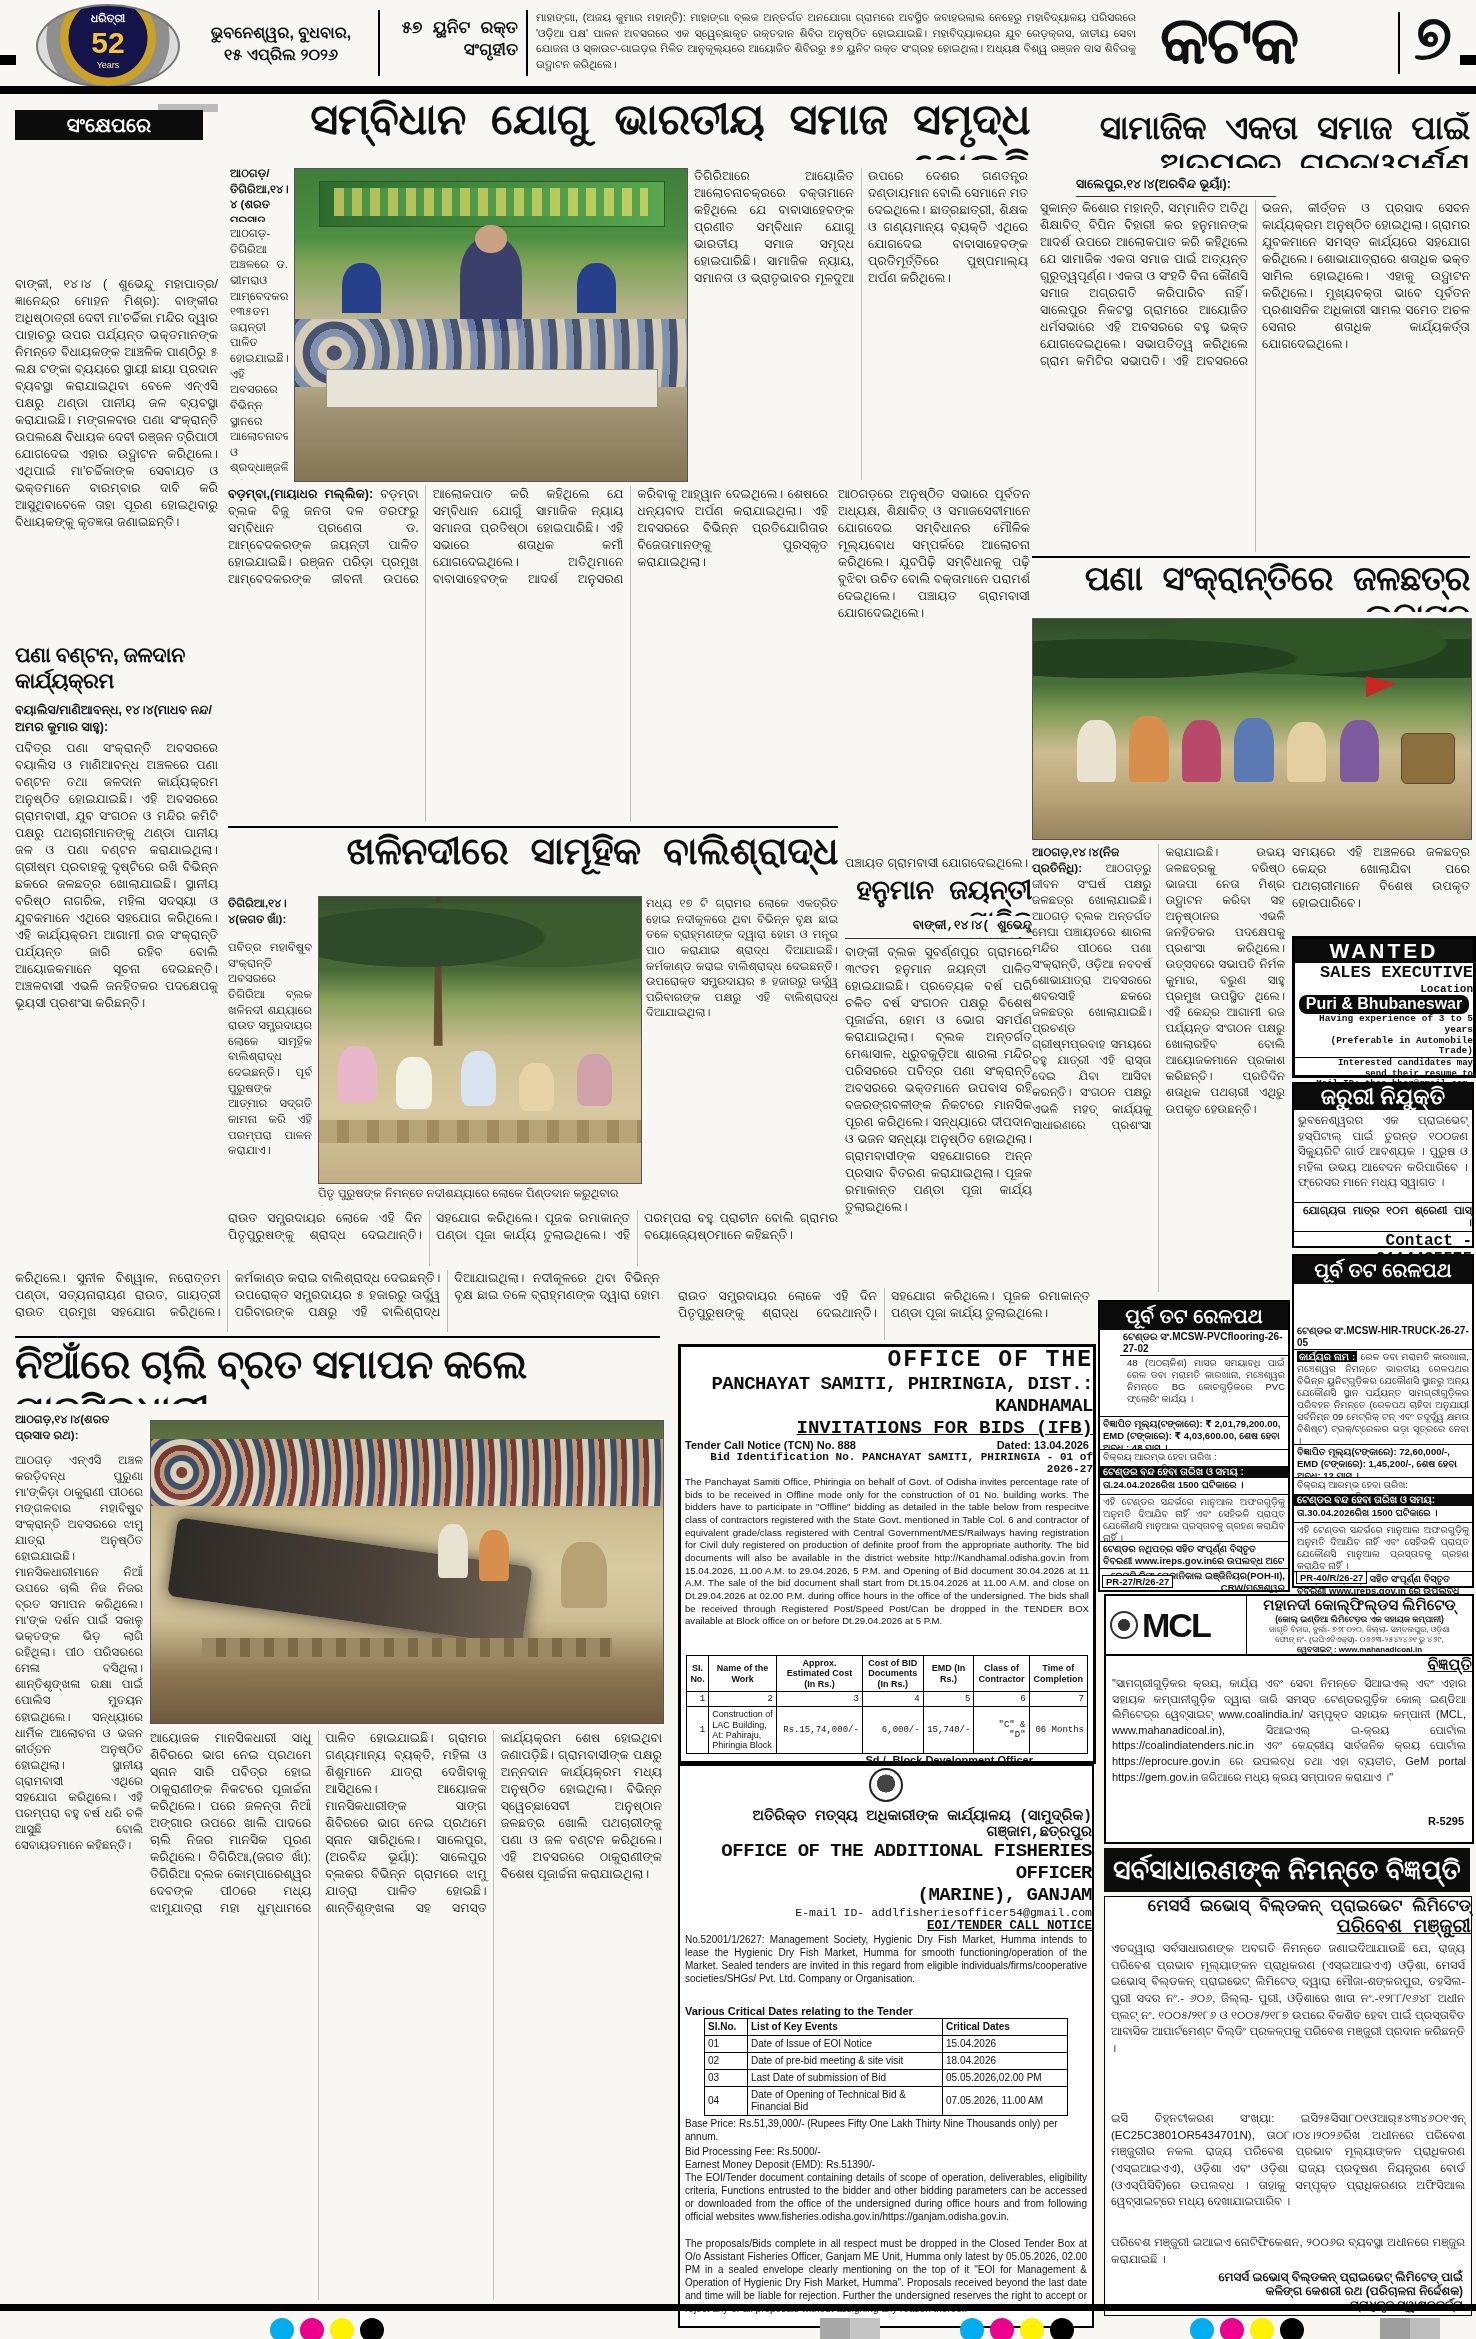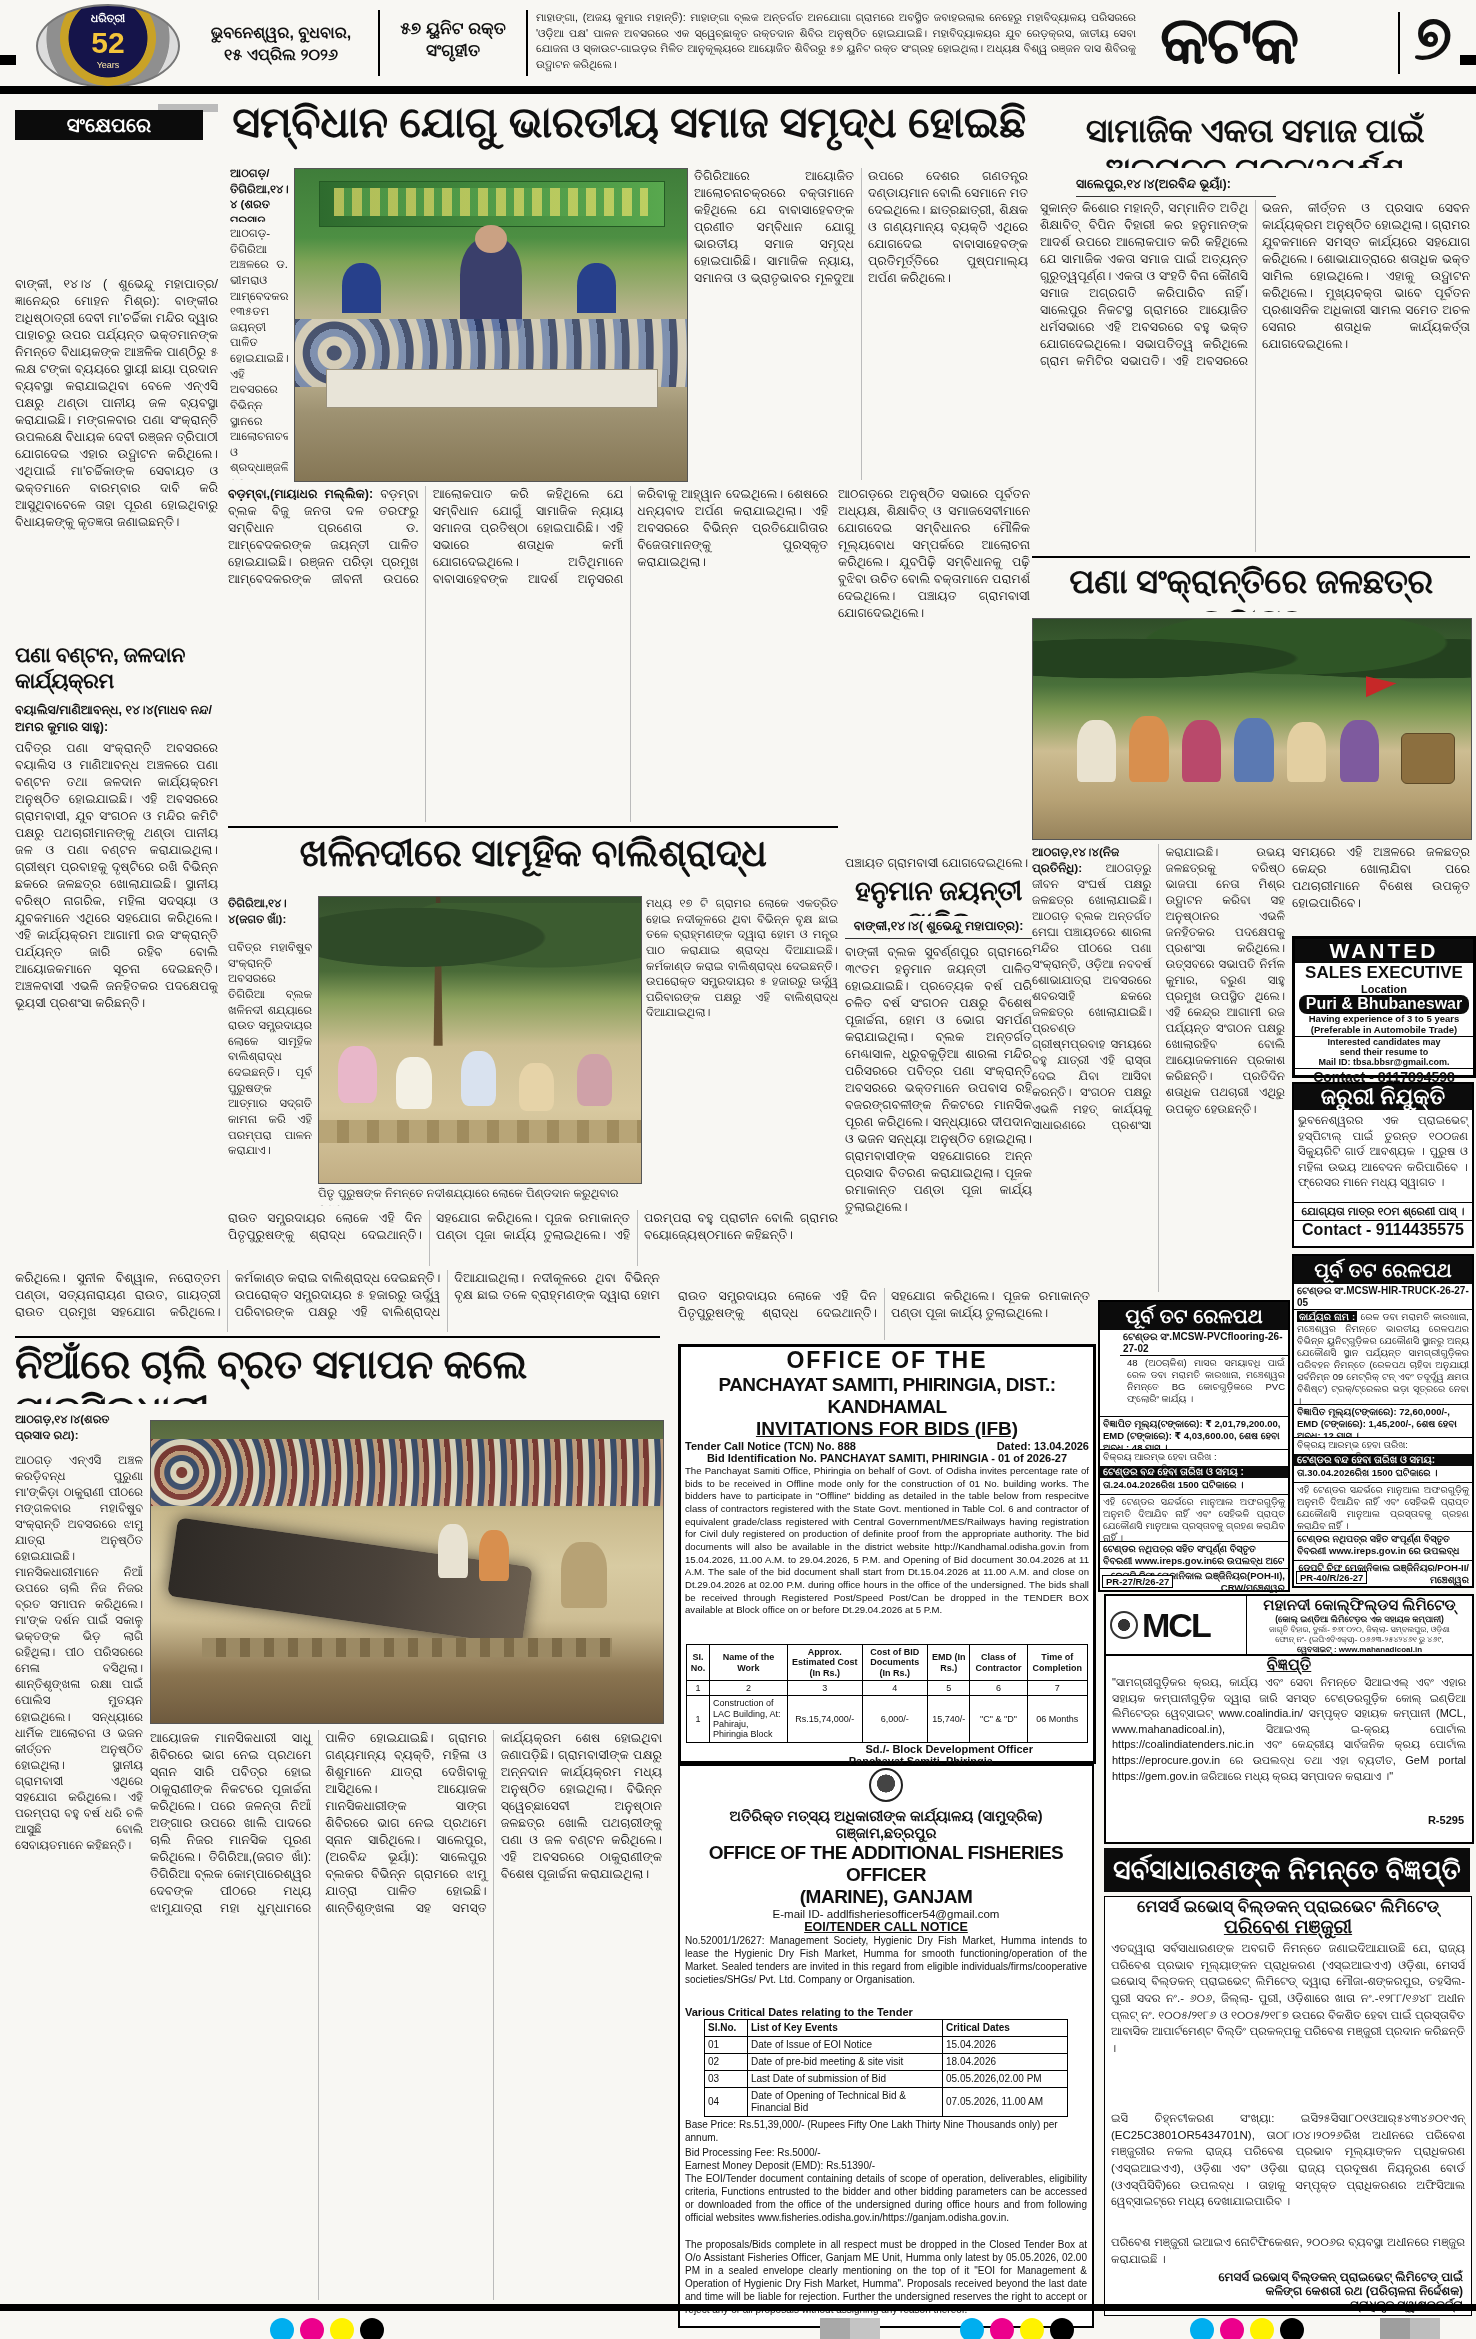--- a/index.html
+++ b/index.html
@@ -1,19 +1,19 @@
 <!DOCTYPE html>
 <html><head>
 <meta charset="utf-8">
 <style>
   html,body{margin:0;padding:0;background:#888;}
   .page{position:relative;width:1476px;height:2339px;background:#f8f7f3;font-family:"Liberation Sans","DejaVu Sans",sans-serif;color:#101010;overflow:hidden;}
   .abs{position:absolute;}
   .b{font-weight:bold;}
-  .ctr{text-align:center;}
+  .ctr{text-align:right;font-family:Liberation Mono, monospace;}
   .rt{text-align:right;}
   .just{text-align:justify;text-justify:inter-word;}
   .bodytext{font-size:12.5px;line-height:1.36;overflow:hidden;}
   .cols2{column-count:2;column-gap:14px;column-rule:1px solid #bbb;}
   .cols3{column-count:3;column-gap:14px;column-rule:1px solid #bbb;}
   .rule{background:#000;}
   .revhead{background:#0c0c0c;color:#fff;font-weight:bold;text-align:center;}
   .boxed{border:2px solid #000;background:#fff;}
   .photo{overflow:hidden;border:1px solid #555;}
   table{border-collapse:collapse;}
@@ -152,21 +152,21 @@
 
   <div class="abs boxed" style="left:1292px;top:1082px;width:178px;height:162px;border-width:2px;">
     <div class="revhead" style="font-size:22px;height:26px;line-height:26px;">ଜରୁରୀ ନିଯୁକ୍ତି ସୂଚନା</div>
     <div class="just" style="font-size:11.5px;line-height:1.35;padding:3px 4px;height:86px;overflow:hidden;">ଭୁବନେଶ୍ୱରର ଏକ ପ୍ରାଇଭେଟ୍ ହସ୍ପିଟାଲ୍ ପାଇଁ ତୁରନ୍ତ ୧୦୦ଜଣ ସିକ୍ୟୁରିଟି ଗାର୍ଡ ଆବଶ୍ୟକ । ପୁରୁଷ ଓ ମହିଳା ଉଭୟ ଆବେଦନ କରିପାରିବେ । ଫ୍ରେସର ମାନେ ମଧ୍ୟ ସ୍ୱାଗତ ।</div>
     <div class="b ctr" style="font-size:11px;border-top:1px solid #000;border-bottom:1px solid #000;padding:2px 0;">ଯୋଗ୍ୟତା ମାତ୍ର ୧୦ମ ଶ୍ରେଣୀ ପାସ୍ ।</div>
     <div class="b ctr" style="font-size:16px;">Contact - 9114435575</div>
   </div>
 
   <div class="abs boxed" style="left:1292px;top:1254px;width:178px;height:330px;border-width:2px;font-size:9.5px;">
     <div class="revhead" style="font-size:20px;height:28px;line-height:28px;">ପୂର୍ବ ତଟ ରେଳପଥ</div>
-    <div class="b" style="padding:1px 3px;border-bottom:1px solid #000;font-size:10px;">ଟେଣ୍ଡର ସଂ.MCSW-HIR-TRUCK-26-27-05</div>
+    <div class="b" style="padding:1px 3px;border-bottom:1px solid #000;font-size:10px;margin-top:40px;">ଟେଣ୍ଡର ସଂ.MCSW-HIR-TRUCK-26-27-05</div>
     <div class="just" style="padding:1px 3px;height:92px;overflow:hidden;"><span class="revhead" style="padding:0 2px;">କାର୍ଯ୍ୟର ନାମ :</span> <span>ରେଳ ଡବା ମରାମତି କାରଖାନା, ମଞ୍ଚେଶ୍ୱର ନିମନ୍ତେ ଭାରତୀୟ ରେଳପଥର ବିଭିନ୍ନ ୟୁନିଟ୍‌ଗୁଡ଼ିକର ଯେକୌଣସି ସ୍ଥାନରୁ ଅନ୍ୟ ଯେକୌଣସି ସ୍ଥାନ ପର୍ଯ୍ୟନ୍ତ ସାମଗ୍ରୀଗୁଡ଼ିକର ପରିବହନ ନିମନ୍ତେ (ରେଳପଥ ଚାହିଦା ଅନୁଯାୟୀ ସର୍ବନିମ୍ନ 09 ମେଟ୍ରିକ୍ ଟନ୍ ଏବଂ ତଦୂର୍ଦ୍ଧ୍ୱ କ୍ଷମତା ବିଶିଷ୍ଟ) ଟ୍ରକ୍/ଟ୍ରେଲର ଭଡ଼ା ସୂତ୍ରରେ ନେବା ।</span></div>
     <div class="b" style="padding:1px 3px;border-top:1px solid #000;height:30px;overflow:hidden;">ବିଜ୍ଞାପିତ ମୂଲ୍ୟ(ଟଙ୍କାରେ): 72,60,000/-,  EMD (ଟଙ୍କାରେ): 1,45,200/-, ଶେଷ ହେବା ଅବଧି: 12 ମାସ ।</div>
     <div style="padding:1px 3px;border-top:1px solid #000;height:14px;overflow:hidden;">ବିକ୍ରୟ ଆରମ୍ଭ ହେବା ତାରିଖ: ତା.16.04.2026ରିଖ,</div>
     <div class="revhead" style="font-size:10px;text-align:left;padding:0 3px;">ଟେଣ୍ଡର ବନ୍ଦ ହେବା ତାରିଖ ଓ ସମୟ:</div>
     <div class="b" style="padding:1px 3px;height:14px;overflow:hidden;">ତା.30.04.2026ରିଖ 1500 ଘଟିକାରେ ।</div>
     <div class="just" style="padding:1px 3px;border-top:1px solid #000;height:46px;overflow:hidden;">ଏହି ଟେଣ୍ଡର ସନ୍ଦର୍ଭରେ ମାନୁଆଲ ଅଫରଗୁଡ଼ିକୁ ଅନୁମତି ଦିଆଯିବ ନାହିଁ ଏବଂ ସେହିଭଳି ପ୍ରାପ୍ତ ଯେକୌଣସି ମାନୁଆଲ ପ୍ରସ୍ତାବକୁ ଗ୍ରହଣ କରାଯିବ ନାହିଁ ।</div>
     <div class="b" style="padding:1px 3px;border-top:1px solid #000;height:26px;overflow:hidden;">ଟେଣ୍ଡର ନଥିପତ୍ର ସହିତ ସଂପୂର୍ଣ୍ଣ ବିସ୍ତୃତ ବିବରଣୀ www.ireps.gov.in ରେ ଉପଲବ୍ଧ ଅଟେ ।</div>
     <div class="b rt" style="padding:1px 3px;border-top:1px solid #000;height:24px;overflow:hidden;">ଡେପୁଟି ଚିଫ୍ ମେକାନିକାଲ ଇଞ୍ଜିନିୟର/POH-II/ ମଞ୍ଚେଶ୍ୱର</div>
     <div class="b" style="position:absolute;left:2px;bottom:2px;border:1px solid #000;padding:0 3px;background:#fff;">PR-40/R/26-27</div>
   </div>

